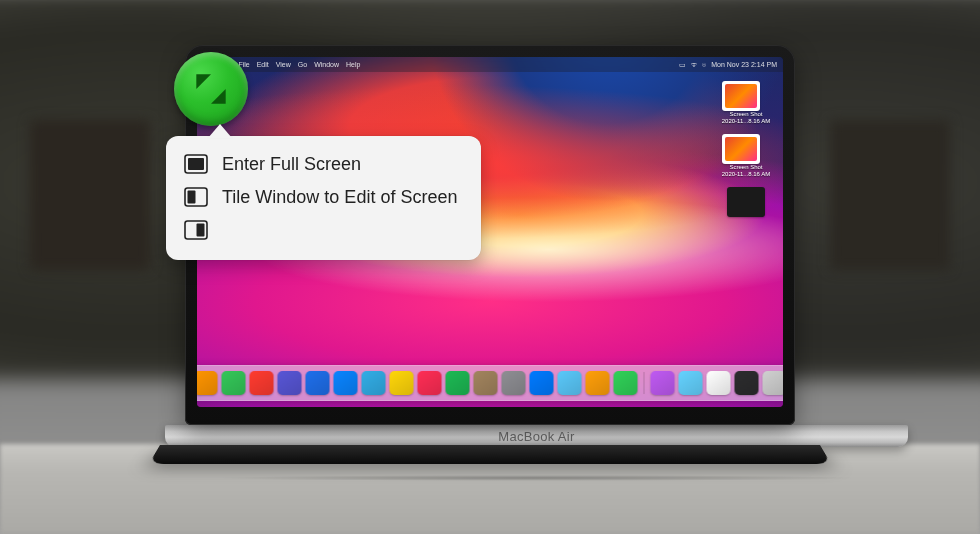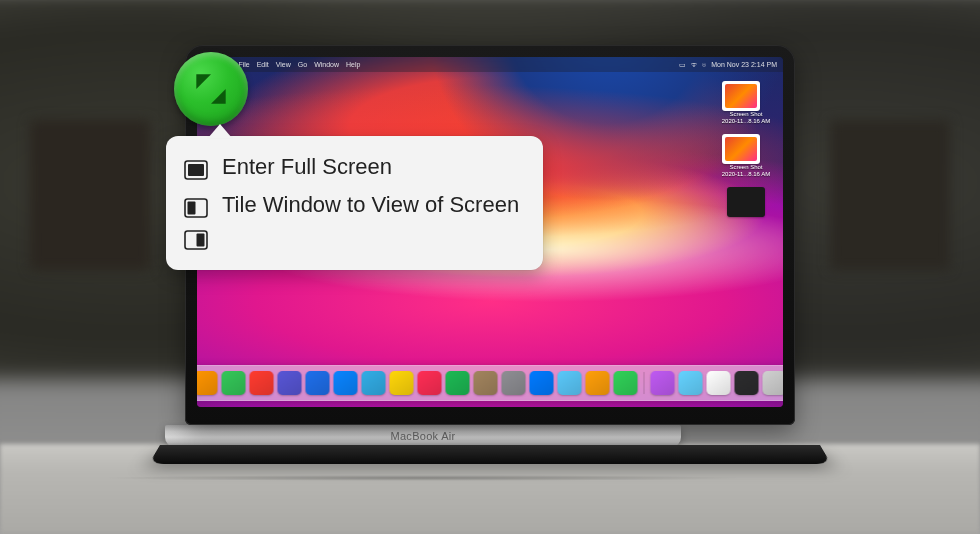--- a/index.html
+++ b/index.html
@@ -85,26 +85,26 @@
     height:36px; padding:4px 8px; border-radius:10px;
     background: rgba(240,240,245,0.55);
     backdrop-filter: blur(4px);
     display:flex; gap:4px; align-items:center;
     box-shadow: 0 2px 8px rgba(0,0,0,.25), inset 0 0 0 0.5px rgba(255,255,255,.4);
   }
   .dock-icon{ width:24px; height:24px; border-radius:5px; box-shadow: 0 1px 2px rgba(0,0,0,.25);}
   .dock-sep{ width:1px; height:22px; background:rgba(0,0,0,.18); margin:0 2px;}
 
   .hinge {
-    width:516px; height:22px; margin-left:-20px;
+    width:743px; height:22px; margin-left:-20px;
     background: linear-gradient(to bottom, #9a9a9a 0%, #c8c8c8 30%, #d8d8d8 55%, #bababa 80%, #8a8a8a 100%);
     border-radius: 2px 2px 10px 10px;
     box-shadow: 0 4px 10px rgba(0,0,0,.3);
     display:flex; align-items:center; justify-content:center;
-    color:#6a6a6a; font-size:11px; letter-spacing:0.3px;
+    color:#6a6a6a; font-size:13px; letter-spacing:0.3px;
   }
   .hinge::after{ content:""; position:absolute; bottom:-4px; width:650px; height:6px; background:radial-gradient(ellipse at center, rgba(0,0,0,.25), transparent 70%);}
   .keyboard-hint{
     width:660px; height:32px; margin-left:-25px; margin-top:-2px;
     background: linear-gradient(to bottom, #2a2a2a, #0a0a0a);
     border-radius: 0 0 14px 14px;
     transform: perspective(800px) rotateX(55deg);
     transform-origin: top center;
     box-shadow: 0 10px 20px rgba(0,0,0,.3);
     position:relative;
@@ -126,22 +126,22 @@
     box-shadow: 0 6px 18px rgba(0,0,0,.28), 0 0 0 0.5px rgba(0,0,0,.08);
     padding:12px 22px 14px 16px;
   }
   .popover::before{
     content:""; position:absolute; top:-12px; left:42px;
     border-left:12px solid transparent; border-right:12px solid transparent;
     border-bottom:14px solid #f3f3f3;
     filter: drop-shadow(0 -1px 1px rgba(0,0,0,.1));
   }
   .menu-item{
-    display:flex; align-items:flex-end; gap:14px;
-    font-size:22px; color:#222; padding:6px 2px; white-space:nowrap;
+    display:flex; align-items:flex-start; gap:14px;
+    font-size:18px; color:#222; padding:6px 2px; white-space:nowrap;
     cursor:default;
   }
   .mi-icon{ width:24px; height:20px; flex:0 0 24px; display:flex; align-items:center; justify-content:center;}
   .mi-icon svg{ width:24px; height:20px; }
 </style>
 </head>
 <body>
 
 <div class="stage">
   <div class="room"></div>
@@ -233,21 +233,21 @@
       </span>
       <span>Enter Full Screen</span>
     </div>
     <div class="menu-item">
       <span class="mi-icon">
         <svg viewBox="0 0 24 20">
             <rect x="1" y="1" width="22" height="18" rx="2.5" fill="none" stroke="#222" stroke-width="1.6"></rect>
             <rect x="3.5" y="3.5" width="8" height="13" rx="1" fill="#222"></rect>
           </svg>
       </span>
-      <span>Tile Window to View of Screen</span>
+      <span>Tile Window to Edit of Screen</span>
     </div>
     <div class="menu-item">
       <span class="mi-icon">
         <svg viewBox="0 0 24 20">
             <rect x="1" y="1" width="22" height="18" rx="2.5" fill="none" stroke="#222" stroke-width="1.6"></rect>
             <rect x="12.5" y="3.5" width="8" height="13" rx="1" fill="#222"></rect>
           </svg>
       </span>
     </div>
   </div>

